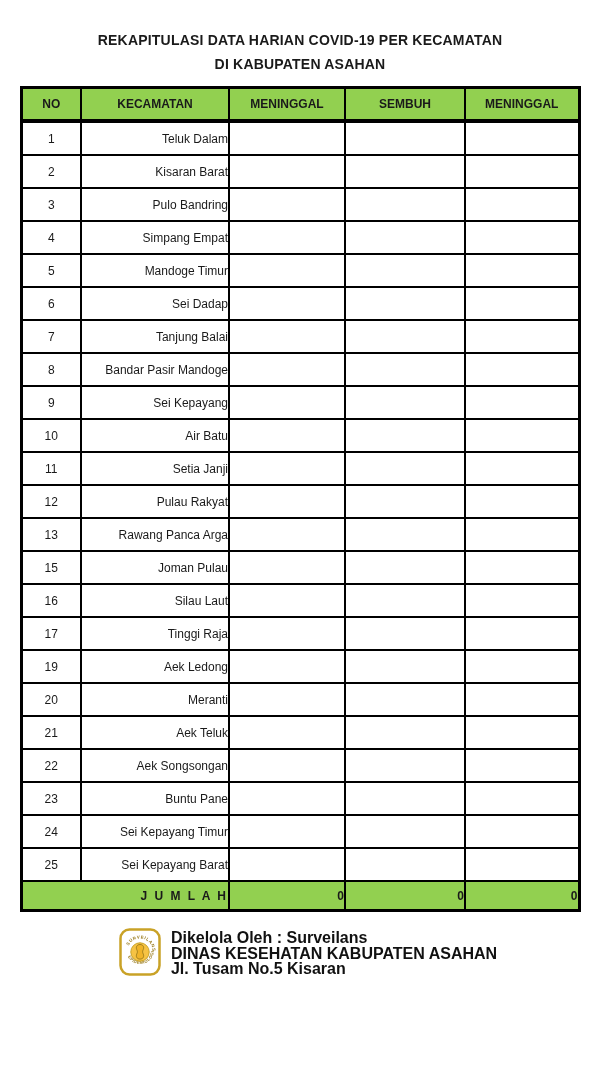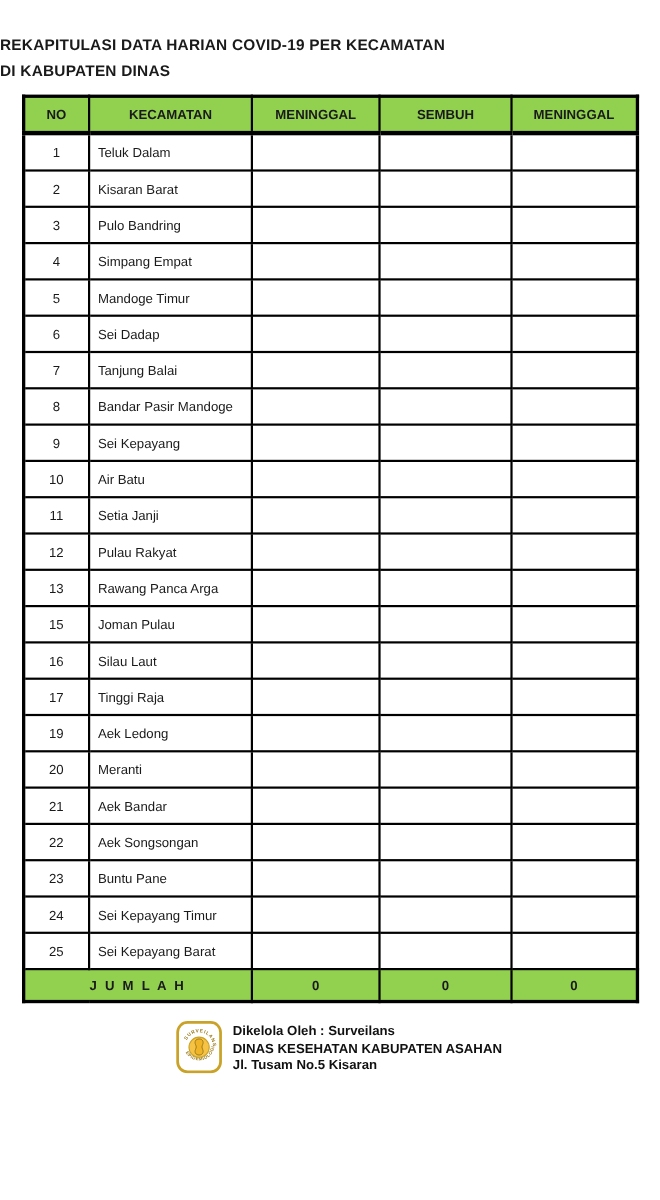--- a/index.html
+++ b/index.html
@@ -15,20 +15,21 @@
     color: #1a1a1a;
   }
   .page {
     position: relative;
     width: 600px;
     height: 1091px;
     background: #ffffff;
   }
   .title-block {
     padding-top: 28px;
+    text-align: center;
     font-weight: bold;
     font-size: 14px;
     line-height: 24px;
     letter-spacing: 0.2px;
   }
   table.covid {
     width: 558px;
     margin: 10px auto 0 auto;
     border-collapse: collapse;
     table-layout: fixed;
@@ -46,57 +47,57 @@
   }
   table.covid tbody td {
     border: 2px solid var(--border, #000);
     height: 31px;
     font-size: 12px;
     font-weight: normal;
     padding: 0;
     background: #ffffff;
   }
   td.c-no  { text-align: center; }
-  td.c-kec { text-align: left; padding-left: 7px !important; }
+  td.c-kec { text-align: right; padding-left: 7px !important; }
   td.c-val { text-align: center; }
   table.covid tfoot td {
     background: var(--green, #92D050);
     border: 2px solid var(--border, #000);
     height: 27px;
     font-size: 12px;
     font-weight: bold;
-    text-align: center;
+    text-align: right;
     padding: 0;
   }
   .total-label { letter-spacing: 2px; }
   .footer {
     margin-top: 16px;
     display: flex;
     justify-content: center;
     align-items: flex-start;
     gap: 10px;
     transform: translateX(8px);
   }
   .footer-text {
-    font-size: 12px;
+    font-size: 16px;
     font-weight: bold;
     line-height: 15.5px;
     padding-top: 2px;
     color: #111111;
   }
   .logo-wrap { width: 42px; height: 48px; flex: 0 0 auto; }
 </style>
 </head>
 <body>
 
 <div class="page">
 
   <div class="title-block">
     <div>REKAPITULASI DATA HARIAN COVID-19 PER KECAMATAN</div>
-    <div>DI KABUPATEN DINAS</div>
+    <div>DI KABUPATEN ASAHAN</div>
   </div>
 
   <table class="covid">
     <colgroup>
       <col style="width:60px">
       <col style="width:148px">
       <col style="width:116px">
       <col style="width:120px">
       <col style="width:114px">
     </colgroup>
@@ -231,21 +232,21 @@
         </tr>
         <tr>
           <td class="c-no">20</td>
           <td class="c-kec">Meranti</td>
           <td class="c-val"></td>
           <td class="c-val"></td>
           <td class="c-val"></td>
         </tr>
         <tr>
           <td class="c-no">21</td>
-          <td class="c-kec">Aek Bandar</td>
+          <td class="c-kec">Aek Teluk</td>
           <td class="c-val"></td>
           <td class="c-val"></td>
           <td class="c-val"></td>
         </tr>
         <tr>
           <td class="c-no">22</td>
           <td class="c-kec">Aek Songsongan</td>
           <td class="c-val"></td>
           <td class="c-val"></td>
           <td class="c-val"></td>

